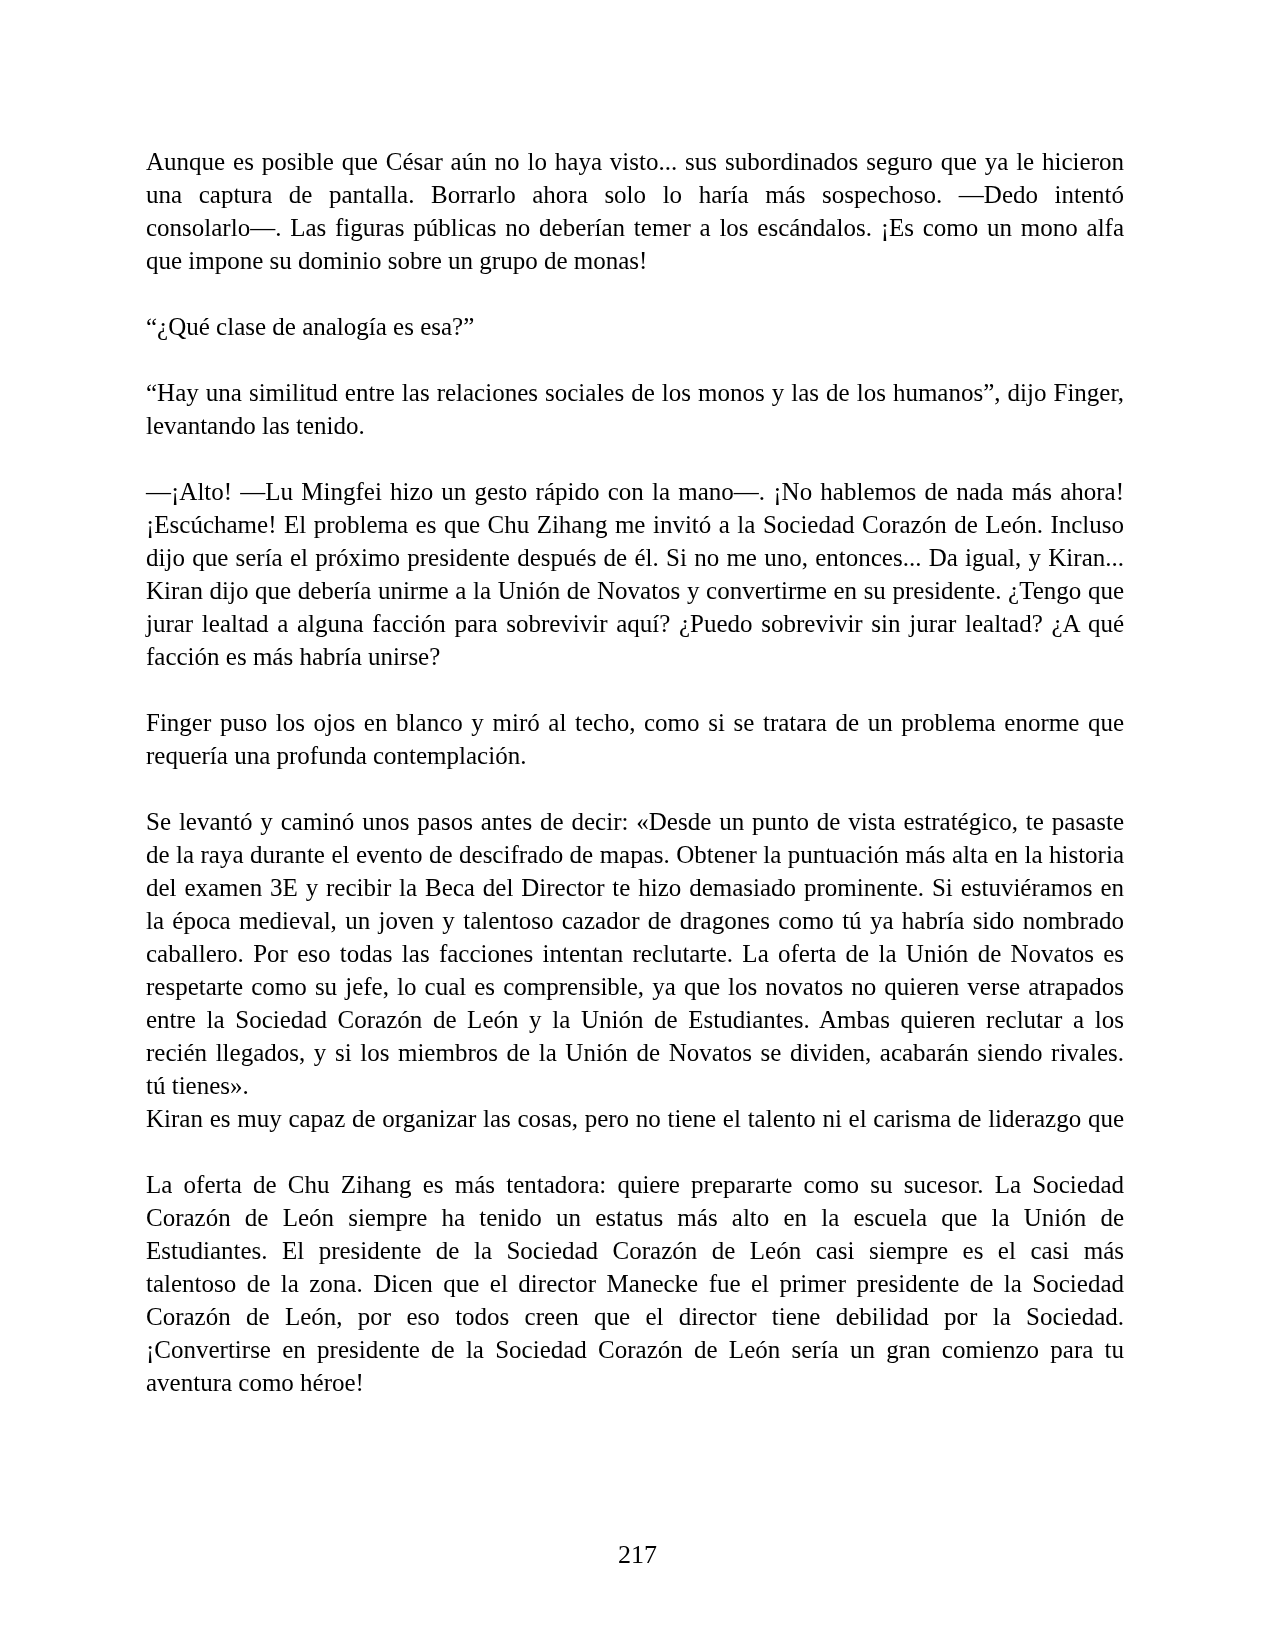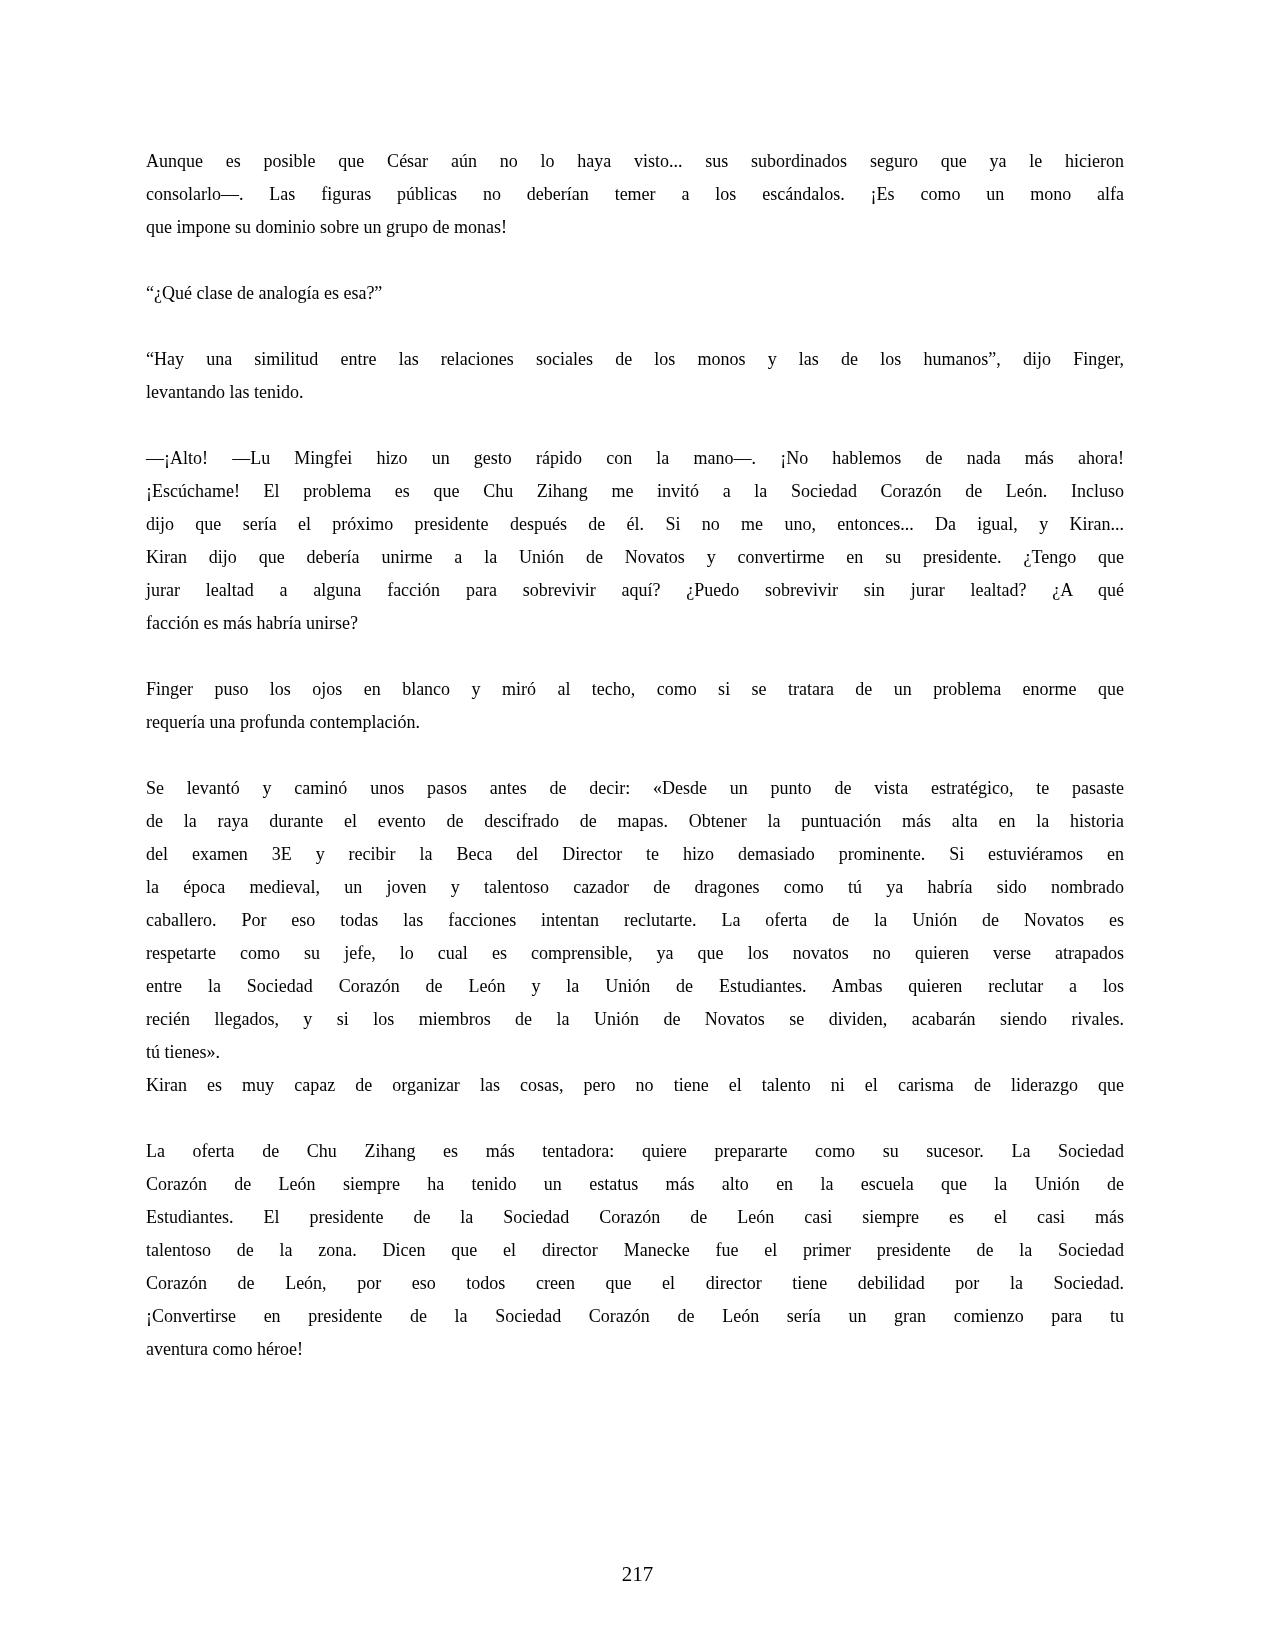--- a/index.html
+++ b/index.html
@@ -18,21 +18,21 @@
   .page {
     position: absolute;
     inset: 0;
     background: #ffffff;
   }
   .text-column {
     position: absolute;
     left: 146px;
     top: 145px;
     width: 978px;
-    font-size: 18px;
+    font-size: 25px;
     line-height: 33px;
   }
   .paragraph {
     margin: 0 0 33px 0;
   }
   .paragraph:last-child {
     margin-bottom: 17px;
   }
   .line {
     white-space: nowrap;
@@ -43,32 +43,32 @@
   .line.last {
     text-align: right;
     text-align-last: left;
   }
   .page-footer {
     position: absolute;
     left: 0;
     top: 1538px;
     width: 1275px;
     text-align: center;
-    font-size: 21px;
+    font-size: 26px;
     line-height: 33px;
-    margin-top: 20px;
   }
 </style>
 </head>
 <body>
 
 <div class="page">
   <div class="text-column">
       <div class="paragraph">
         <div class="line">Aunque es posible que César aún no lo haya visto... sus subordinados seguro que ya le hicieron</div>
+        <div class="line">una captura de pantalla. Borrarlo ahora solo lo haría más sospechoso. —Dedo intentó</div>
         <div class="line">consolarlo—. Las figuras públicas no deberían temer a los escándalos. ¡Es como un mono alfa</div>
         <div class="line last">que impone su dominio sobre un grupo de monas!</div>
       </div>
       <div class="paragraph">
         <div class="line last">“¿Qué clase de analogía es esa?”</div>
       </div>
       <div class="paragraph">
         <div class="line">“Hay una similitud entre las relaciones sociales de los monos y las de los humanos”, dijo Finger,</div>
         <div class="line last">levantando las tenido.</div>
       </div>

